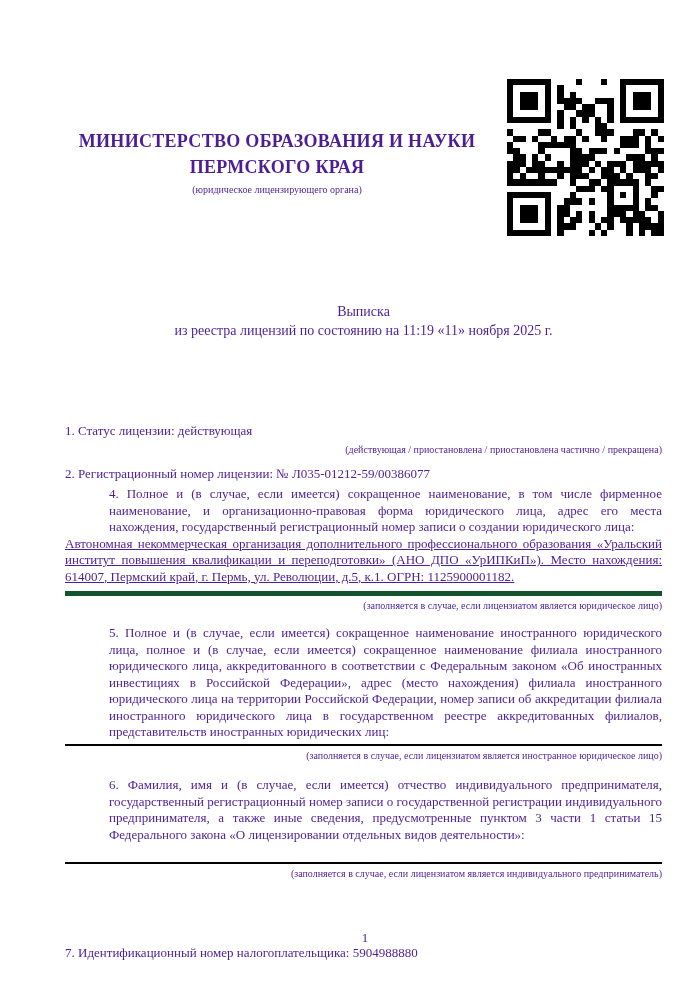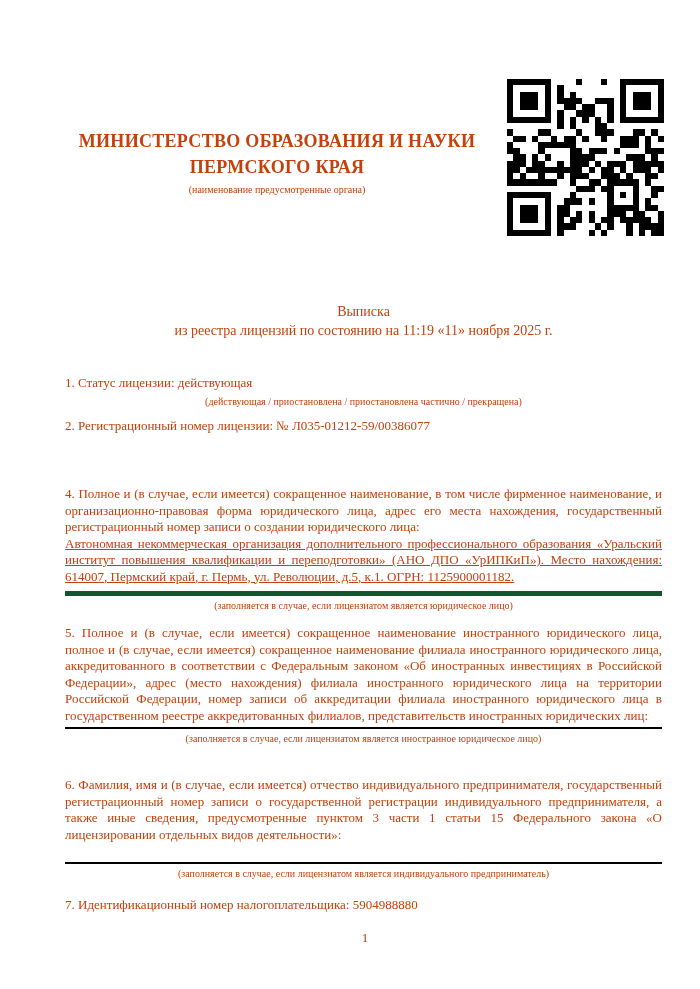--- a/index.html
+++ b/index.html
@@ -6,21 +6,21 @@
     margin: 0;
     padding: 0;
     background: #ffffff;
   }
   .page {
     position: relative;
     width: 700px;
     height: 989px;
     background: #ffffff;
     font-family: "Liberation Serif", serif;
-    color: #c2410c;
+    color: #4c1d95;
     overflow: hidden;
   }
   .abs { position: absolute; }
 
   
   .header-block {
     left: 65px;
     top: 128px;
     width: 424px;
     text-align: center;
@@ -56,37 +56,37 @@
     line-height: 18.5px;
   }
 
   
   .item {
     left: 65px;
     width: 597px;
     font-size: 13px;
     line-height: 16.5px;
   }
-  .item-text { text-align: left; }
-  .para { text-align: justify; }
+  .item-text { text-align: left; margin-top: 48px; }
+  .para { text-align: justify; margin-left: 44px; }
   .value-underlined {
     text-align: justify;
     border-bottom: 5px solid #14532d;
     padding-bottom: 6px;
     text-decoration: underline;
   }
   .blank-field {
     height: 3px;
     border-bottom: 2px solid #000000;
   }
   .blank-field.tall { height: 19px; }
   .fill-caption {
     font-size: 10px;
     line-height: 13px;
-    text-align: center;
+    text-align: right;
     margin-top: 3px;
   }
 
   .page-number {
     left: 0;
     top: 930px;
     width: 730px;
     text-align: center;
     font-size: 13px;
   }
@@ -418,21 +418,21 @@
         <rect x="15" y="24" width="1" height="1" fill="#000000"></rect>
         <rect x="19" y="24" width="1" height="1" fill="#000000"></rect>
         <rect x="21" y="24" width="1" height="1" fill="#000000"></rect>
         <rect x="23" y="24" width="1" height="1" fill="#000000"></rect>
         <rect x="24" y="24" width="1" height="1" fill="#000000"></rect>
       </svg></div>
 
   <div class="abs header-block">
     <div class="ministry-line">МИНИСТЕРСТВО ОБРАЗОВАНИЯ И НАУКИ</div>
     <div class="ministry-line">ПЕРМСКОГО КРАЯ</div>
-    <div class="header-caption">(наименование предусмотренные органа)</div>
+    <div class="header-caption">(юридическое лицензирующего органа)</div>
   </div>
 
   <div class="abs doc-title">
     <div>Выписка</div>
     <div>из реестра лицензий по состоянию на 11:19 «11» ноября 2025 г.</div>
   </div>
 
   <div class="abs item" style="top:375px">
     <div class="item-text">1. Статус лицензии: действующая</div>
     <div class="fill-caption">(действующая / приостановлена / приостановлена частично / прекращена)</div>

